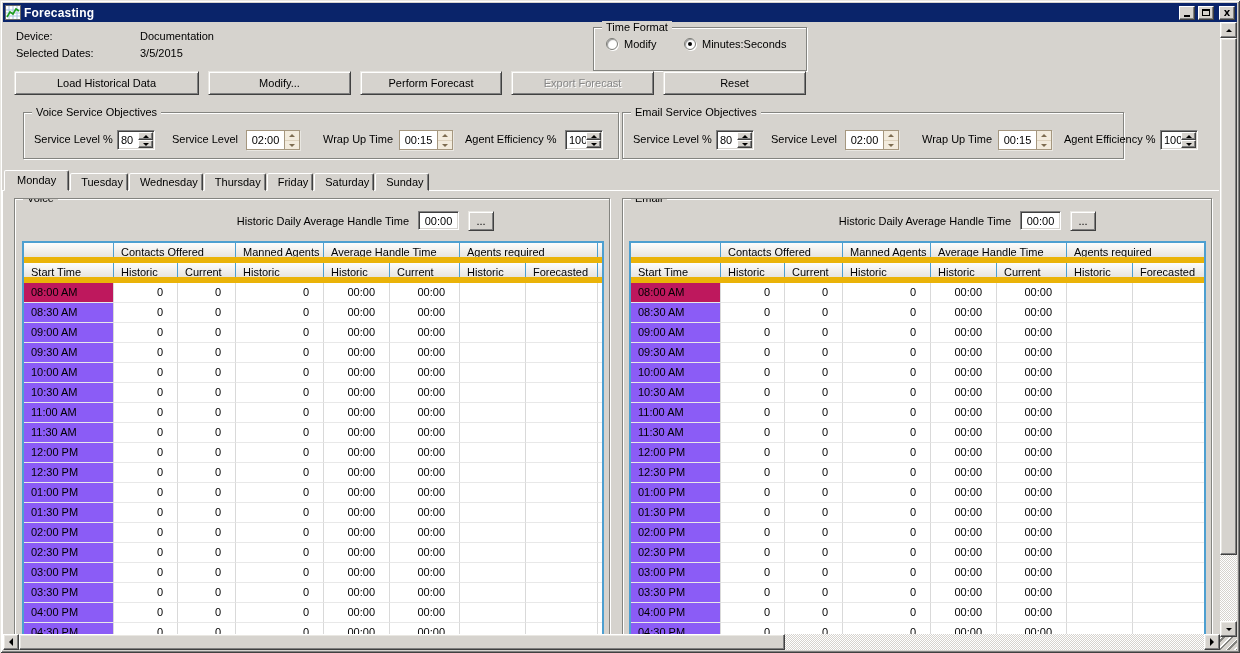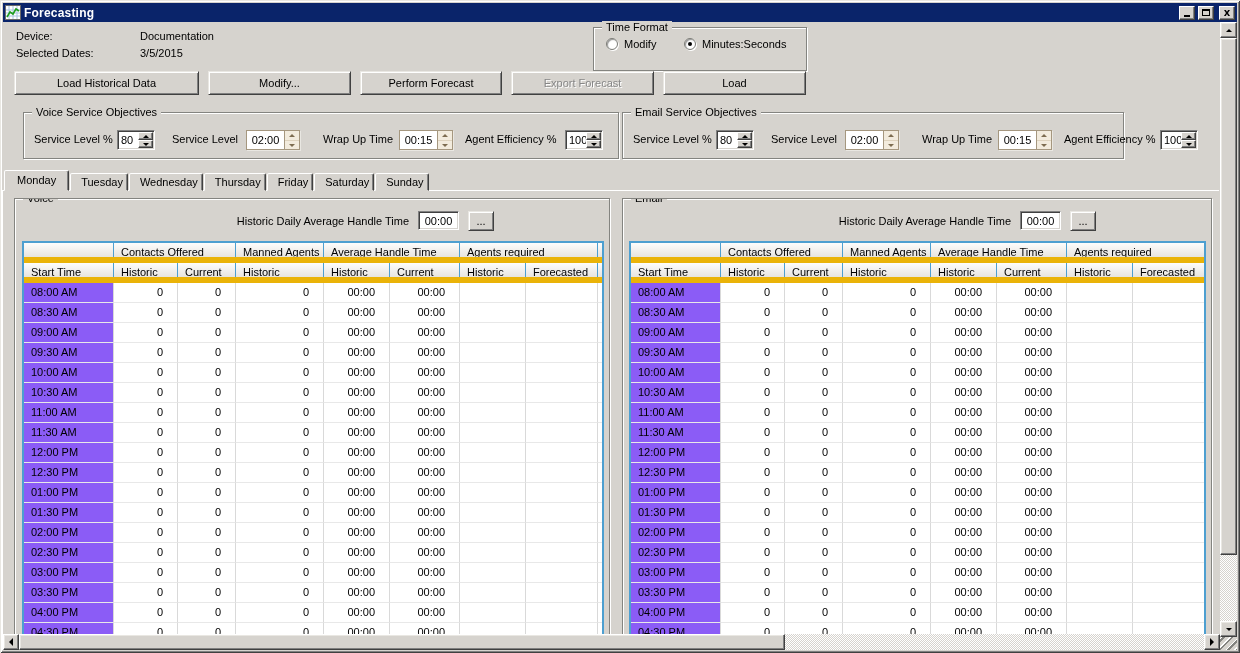--- a/index.html
+++ b/index.html
@@ -84,21 +84,21 @@
   
   .grid { position:absolute; top:42px; border:2px solid #4d9fd0; border-bottom:none; background:#fff; overflow:hidden; }
   .grow { display:grid; grid-template-columns:90px 64px 58px 88px 66px 70px 66px 72px minmax(0,1fr); height:20px; }
   .grow .c { overflow:hidden; white-space:nowrap; line-height:19px; }
   .ghead { border-bottom:6px solid #eab308; }
   .ghead .c { background:linear-gradient(#fdfdfc,#e7e4df); border-right:1px solid #4d9fd0; padding-left:7px; }
   .ghead .c.fill { border-right:none; }
   .gbody .c { border-right:1px solid #d9d9d9; border-bottom:1px solid #e8e8e8; }
   .gbody .c.fill { border-right:none; }
   .gbody .c.start { padding-left:7px; background:#8b5cf6; }
-  .gbody.r0 .c.start { background:#8b5cf6; }
+  .gbody.r0 .c.start { background:#be185d; }
   .gbody .c.num { text-align:right; padding-right:14px; }
 
   
   .checker { background-color:#fcfbfa;
     background-image:conic-gradient(#fff 25%, #d6d3ce 25% 50%, #fff 50% 75%, #d6d3ce 75%);
     background-size:2px 2px; }
   .vscroll { position:absolute; right:3px; top:22px; bottom:16px; width:17px; z-index:5; }
   .hscroll { position:absolute; left:3px; right:20px; bottom:3px; height:16px; z-index:5; }
   .sbtn { position:absolute; background:#d6d3ce; border:1px solid; border-color:#fff #404040 #404040 #fff;
     box-shadow: inset -1px -1px 0 #808080, inset 1px 1px 0 #e9e7e2; display:grid; place-items:center; }
@@ -149,21 +149,21 @@
     <div class="radio-row" style="left:90px; top:10px;">
       <span class="radio sel"></span>
       <span>Minutes:Seconds</span>
     </div>
   </div>
 
   <div class="btn" style="left:14px;  top:71px; width:185px;">Load Historical Data</div>
   <div class="btn" style="left:208px; top:71px; width:143px;">Modify...</div>
   <div class="btn" style="left:360px; top:71px; width:142px;">Perform Forecast</div>
   <div class="btn disabled" style="left:511px; top:71px; width:143px;">Export Forecast</div>
-  <div class="btn" style="left:663px; top:71px; width:143px;">Load</div>
+  <div class="btn" style="left:663px; top:71px; width:143px;">Reset</div>
 
   <div class="gbox" style="left:14px; top:112px; width:596px; height:47px;margin-left:9px;">
     <span class="legend">Voice Service Objectives</span>
     <span class="lbl" style="left:10px; top:20px;">Service Level %</span>
     <div class="spin" style="left:93px; top:17px; width:38px;">
       <span class="val" style="flex:1;">80</span>
       <span class="sbcol">
           <span class="sb">
             <i class="tri-up"></i>
           </span>

